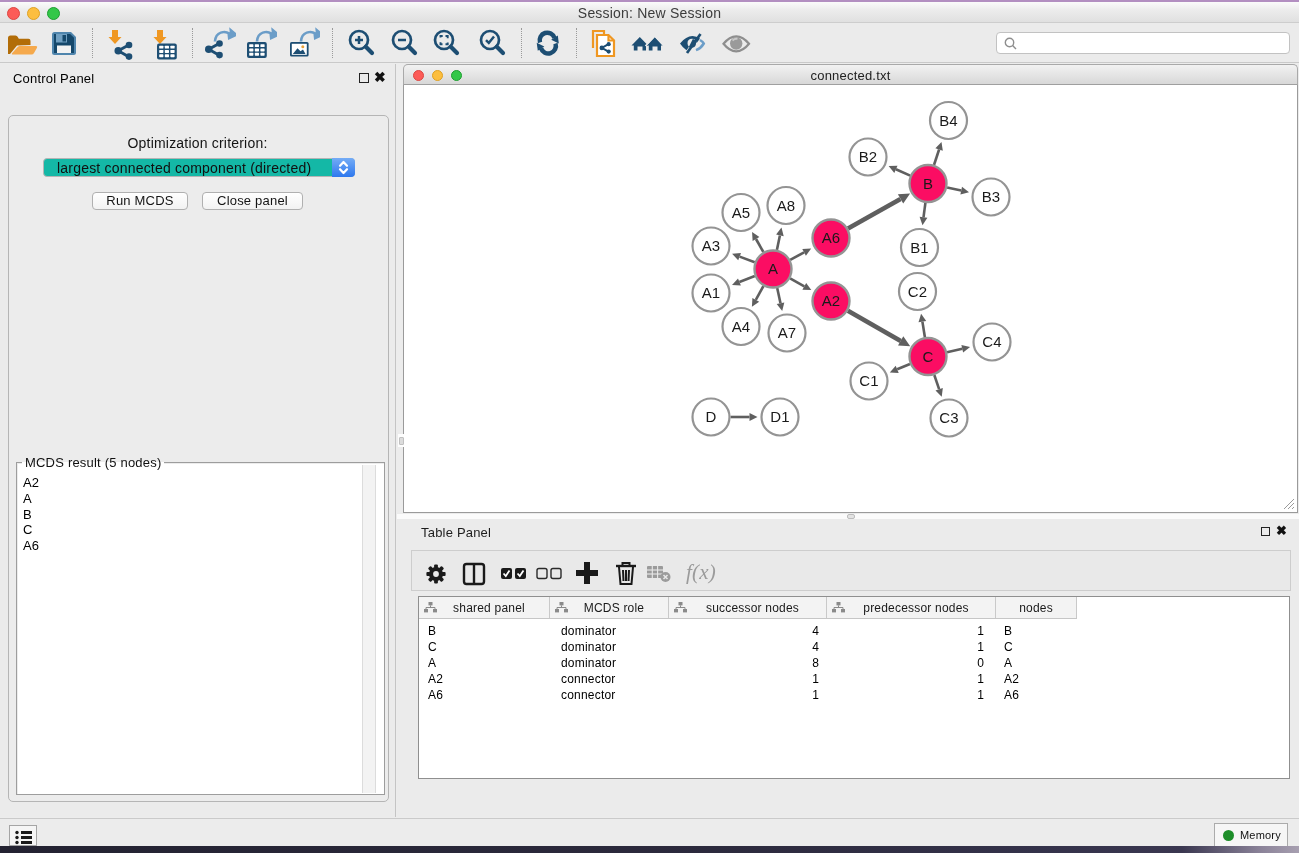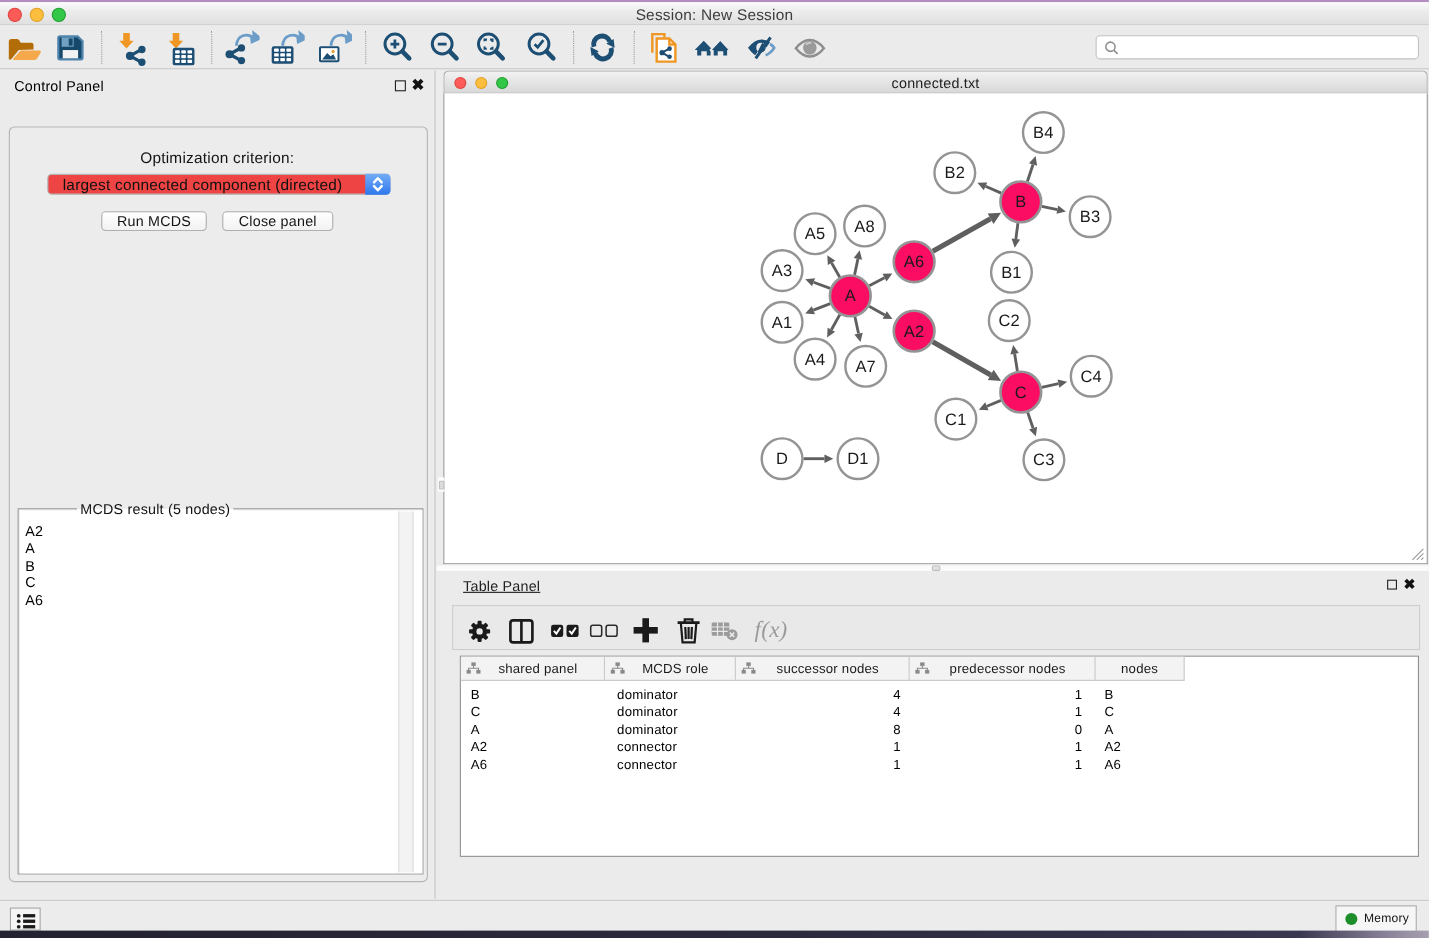--- a/index.html
+++ b/index.html
@@ -19,37 +19,37 @@
 
 #cpanel { left:0; top:64px; width:396px; height:753px; background:#ebebeb; border-right:1px solid #c4c4c4; }
 #cpanel .hdr { position:absolute; left:13px; top:7px; font-size:13px; color:#000000; }
 .tabs { position:absolute; display:flex; }
 .tab { height:19px; line-height:18px; font-size:13px; color:#2a2a2a; background:#fff; border:1px solid #ababab; border-left:none; padding:0; text-align:center; }
 .tab.first { border-left:1px solid #ababab; border-radius:4px 0 0 4px; }
 .tab.last { border-radius:0 4px 4px 0; }
 .tab.sel { background:linear-gradient(#6fa9f5,#3079ee); color:#fff; border-color:#3b7ad6; }
 #cpbox { position:absolute; left:8px; top:51px; width:381px; height:687px; border:1px solid #b5b5b5; border-radius:5px; background:#ececec; }
 #optlabel { position:absolute; width:100%; text-align:center; top:71px; font-size:14px; color:#141414; }
-#dropdown { position:absolute; left:43px; top:94px; width:312px; height:19px; background:#ef4444; border:1px solid #b5b5b5; border-radius:4px; }
+#dropdown { position:absolute; left:43px; top:94px; width:312px; height:19px; background:#14b8a6; border:1px solid #b5b5b5; border-radius:4px; }
 #dropdown .txt { position:absolute; left:13px; top:1px; font-size:14px; color:#111; }
 #dropdown .step { position:absolute; right:-1px; top:-1px; width:23px; height:19px; border-radius:0 4px 4px 0; background:linear-gradient(#74acf6,#2e78ee); }
 .btn { position:absolute; height:18px; background:linear-gradient(#ffffff,#f2f2f2); border:1px solid #b0b0b0; border-radius:4px; font-size:13px; color:#141414; text-align:center; line-height:16px; }
 #groupbox { position:absolute; left:16px; top:398px; width:369px; height:333px; border:1px solid #9d9d9d; }
-#grouplabel { position:absolute; z-index:3; left:5px; top:-8px; background:linear-gradient(#ececec 50%,#ffffff 50%); padding:0 3px; font-size:13px; color:#111;margin-left:48px; }
+#grouplabel { position:absolute; z-index:3; left:5px; top:-8px; background:linear-gradient(#ececec 50%,#ffffff 50%); padding:0 3px; font-size:13px; color:#111; }
 #mcdslist { position:absolute; left:1px; top:1px; width:366px; height:330px; background:#fff; }
 #mcdslist .it { padding-left:5px; font-size:13px; height:15.8px; line-height:15.8px; color:#000; }
 #mcdssb { position:absolute; right:8px; top:1px; width:14px; height:328px; background:#f3f3f3; border-left:1px solid #dcdcdc; border-right:1px solid #dcdcdc; }
 
 #netwin { left:403px; top:64px; width:895px; height:449px; border-radius:5px 5px 0 0; }
 #nettitle { position:absolute; left:0; top:0; width:895px; height:21px; background:linear-gradient(#f2f2f2,#d8d8d8); border:1px solid #a9a9a9; border-bottom:1px solid #9f9f9f; border-radius:5px 5px 0 0; }
 #nettitle .title { position:absolute; width:100%; text-align:center; top:3px; font-size:13px; color:#222; }
 #netcanvas { position:absolute; left:0; top:21px; width:895px; height:428px; background:#fff; border:1px solid #9a9a9a; border-top:none; }
 
 #tpanel { left:397px; top:513px; width:902px; height:304px; background:#ebebeb; }
-#tpanel .hdr { position:absolute; left:24px; top:12px; font-size:13px; color:#1d1d1d;text-decoration:underline; }
+#tpanel .hdr { position:absolute; left:24px; top:12px; font-size:13px; color:#1d1d1d; }
 #ttoolbar { position:absolute; left:14px; top:37px; width:880px; height:41px; background:#e9e9e9; border:1px solid #cdcdcd; }
 #ttable { position:absolute; left:21px; top:83px; width:872px; height:183px; background:#fff; border:1px solid #8f8f8f; }
 #thead { position:absolute; left:0; top:0; width:658px; height:22px; background:#f3f3f3; border-bottom:1px solid #c6c6c6; }
 .hcell { position:absolute; top:0; height:21px; border-right:1px solid #c9c9c9; }
 .hcell .lab { position:absolute; width:100%; text-align:center; top:4px; font-size:12px; color:#1a1a1a; }
 .trow { position:absolute; font-size:12px; color:#000; }
 
 #btabs { position:absolute; display:flex; left:276px; top:277px; }
 .btab { height:21px; line-height:20px; font-size:13px; color:#1c1c1c; background:#fff; border:1px solid #a8a8a8; border-left:none; padding:0; text-align:center; }
 .btab.first { border-left:1px solid #a8a8a8; border-radius:4px 0 0 4px; }

